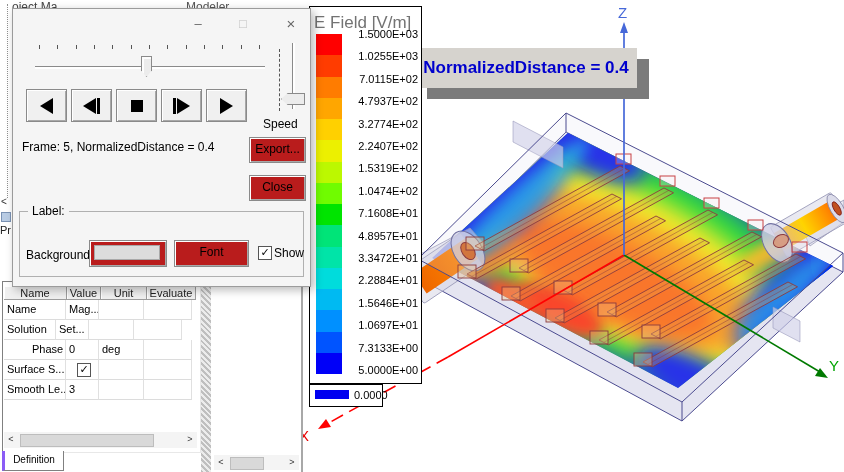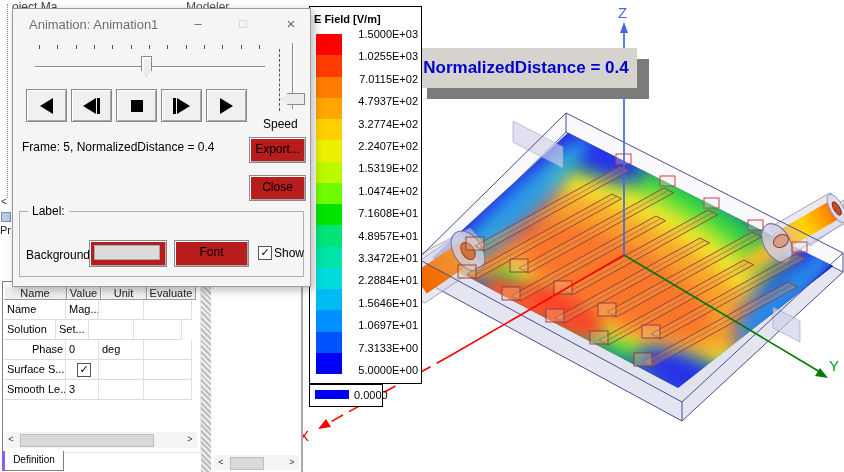--- a/index.html
+++ b/index.html
@@ -11,21 +11,21 @@
   #left-sliver{left:0;top:8;width:12px;height:277px;background:#fff;z-index:2;}
   #dock-dots{left:7px;top:4px;height:194px;width:0;border-left:1px dotted #8f8f8f;}
   
   #scene{left:0;top:0;z-index:1;}
   
   #nd-label{left:415px;top:48px;width:222px;height:40px;background:#d6d3ce;
     box-shadow:12px 11px 0 0 #7b7b7b;z-index:2;text-align:center;line-height:40px;
     color:#0000cd;font-weight:bold;font-size:17px;}
   
   #legend{left:309px;top:6px;width:111px;height:376px;background:#fff;border:1px solid #000;z-index:4;}
-  #legend-title{position:absolute;left:4px;top:6px;font-size:11px;font-weight:bold;color:#000000;}
+  #legend-title{position:absolute;left:4px;top:6px;font-size:17px;font-weight:normal;color:#737373;}
   #legend-bands{position:absolute;left:6px;top:27px;width:26px;height:340px;display:flex;flex-direction:column;}
   #legend-bands .band{flex:1;}
   #legend-labels{position:absolute;left:0;top:0;width:100%;height:100%;}
   .legend-label{position:absolute;right:3px;width:76px;height:13px;font-size:11px;color:#000;text-align:right;}
   #zero-box{left:309px;top:384px;width:72px;height:21px;background:#fff;border:1px solid #000;z-index:4;}
   #zero-swatch{position:absolute;left:5px;top:5px;width:34px;height:9px;}
   #zero-value{position:absolute;left:44px;top:4px;font-size:11px;color:#000;}
   
   #prop-panel{left:2px;top:281px;width:197px;height:170px;background:#fff;z-index:3;
     border-top:1px solid #808080;border-left:1px solid #808080;border-right:1px solid #e8e8e8;border-bottom:1px solid #e8e8e8;}
@@ -338,21 +338,20 @@
 <div class="abs" id="side-pane">
   <div class="hscroll" id="side-scroll">
     <div class="sarr">&lt;</div>
     <div class="sthumb" style="left:16px;width:32px;"></div>
     <div class="sarr" style="position:absolute;right:0;">&gt;</div>
   </div>
 </div>
 <div class="abs" id="view-divider"></div>
 
 <div class="abs" id="dlg">
-  <div id="dlg-title">Animation: Animation1</div>
   <div class="winbtn" style="left:172px;">–</div>
   <div class="winbtn" id="btn-max" style="left:217px;">□</div>
   <div class="winbtn" style="left:265px;font-size:15px;">×</div>
 
   <div id="hticks">
       <span style="left: 0px;"></span>
       <span style="left: 18.3333px;"></span>
       <span style="left: 36.6667px;"></span>
       <span style="left: 55px;"></span>
       <span style="left: 73.3333px;"></span>

